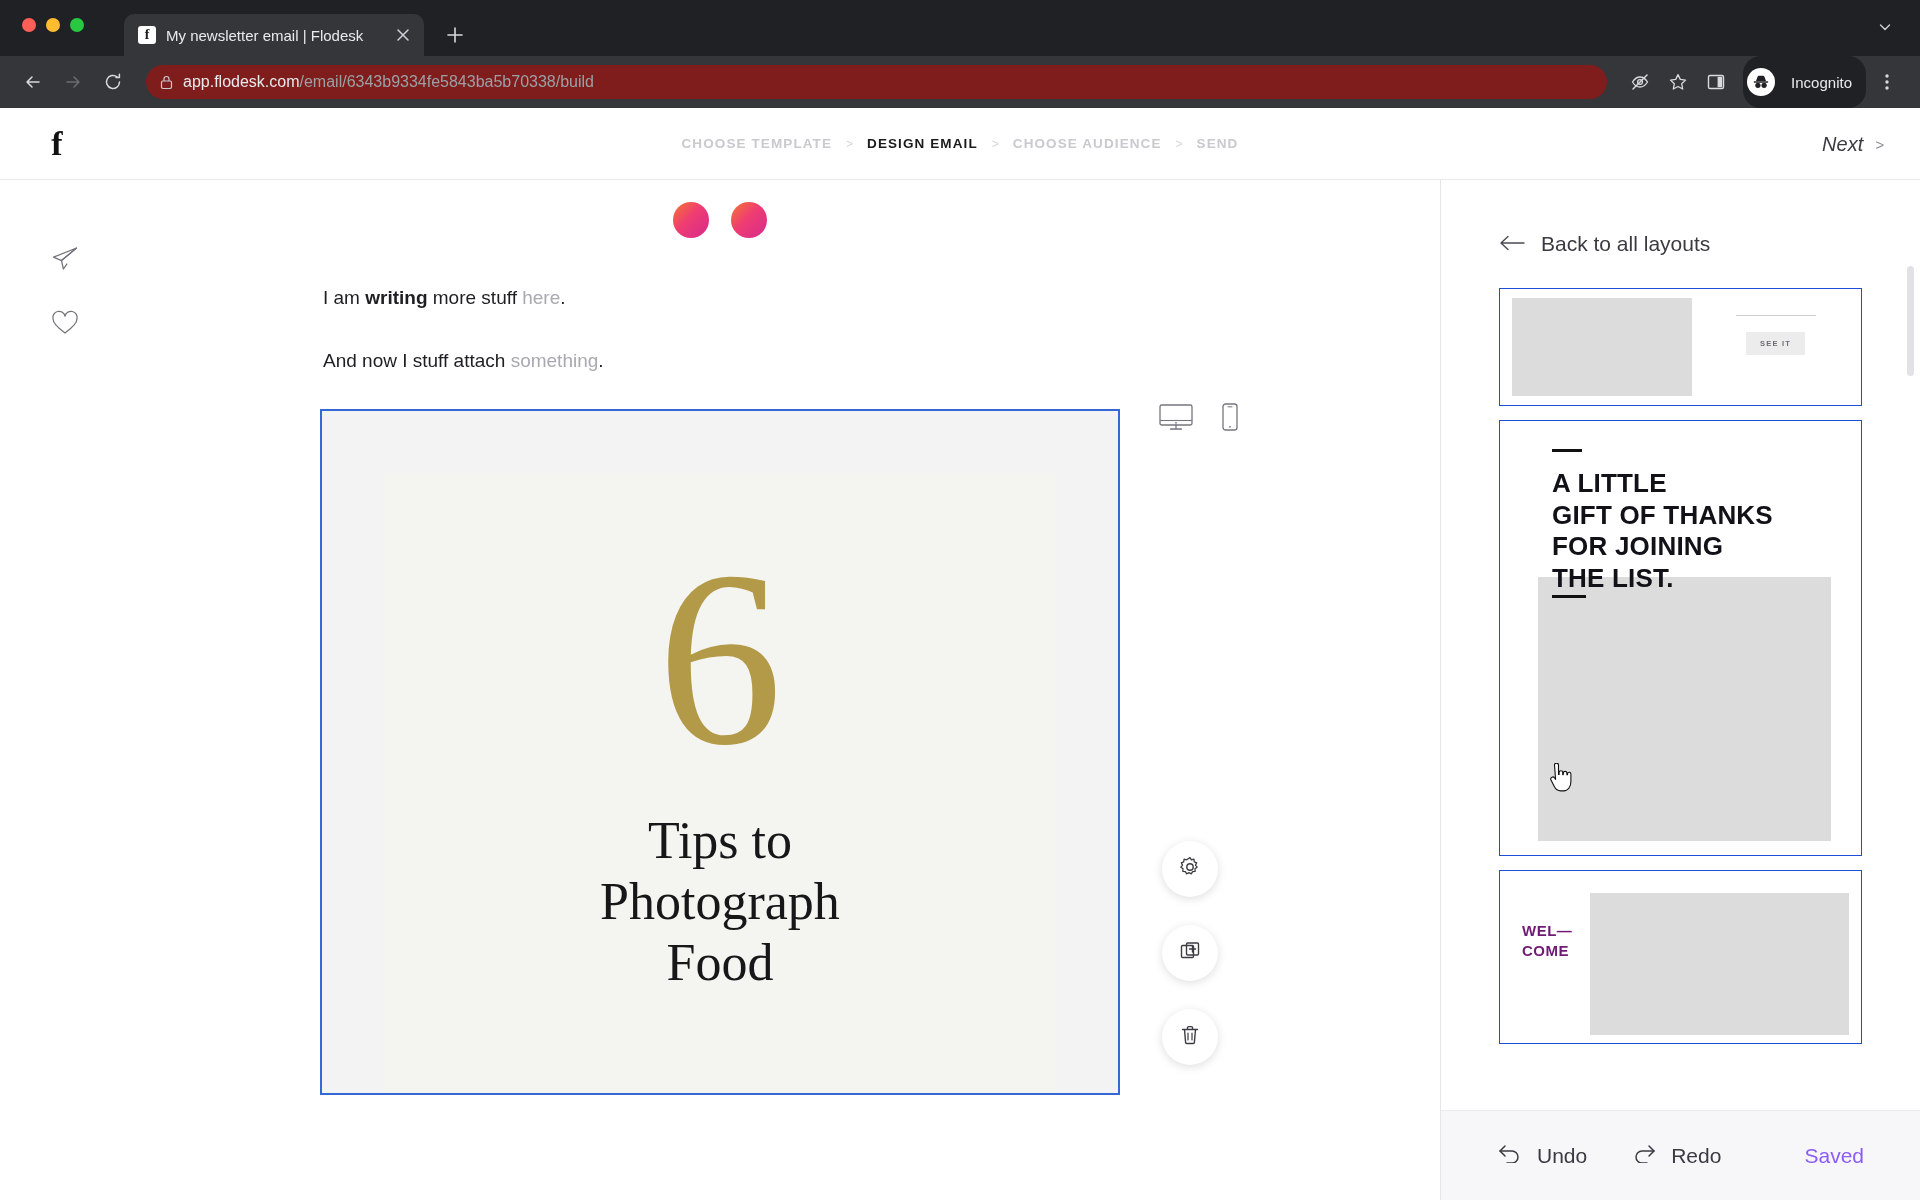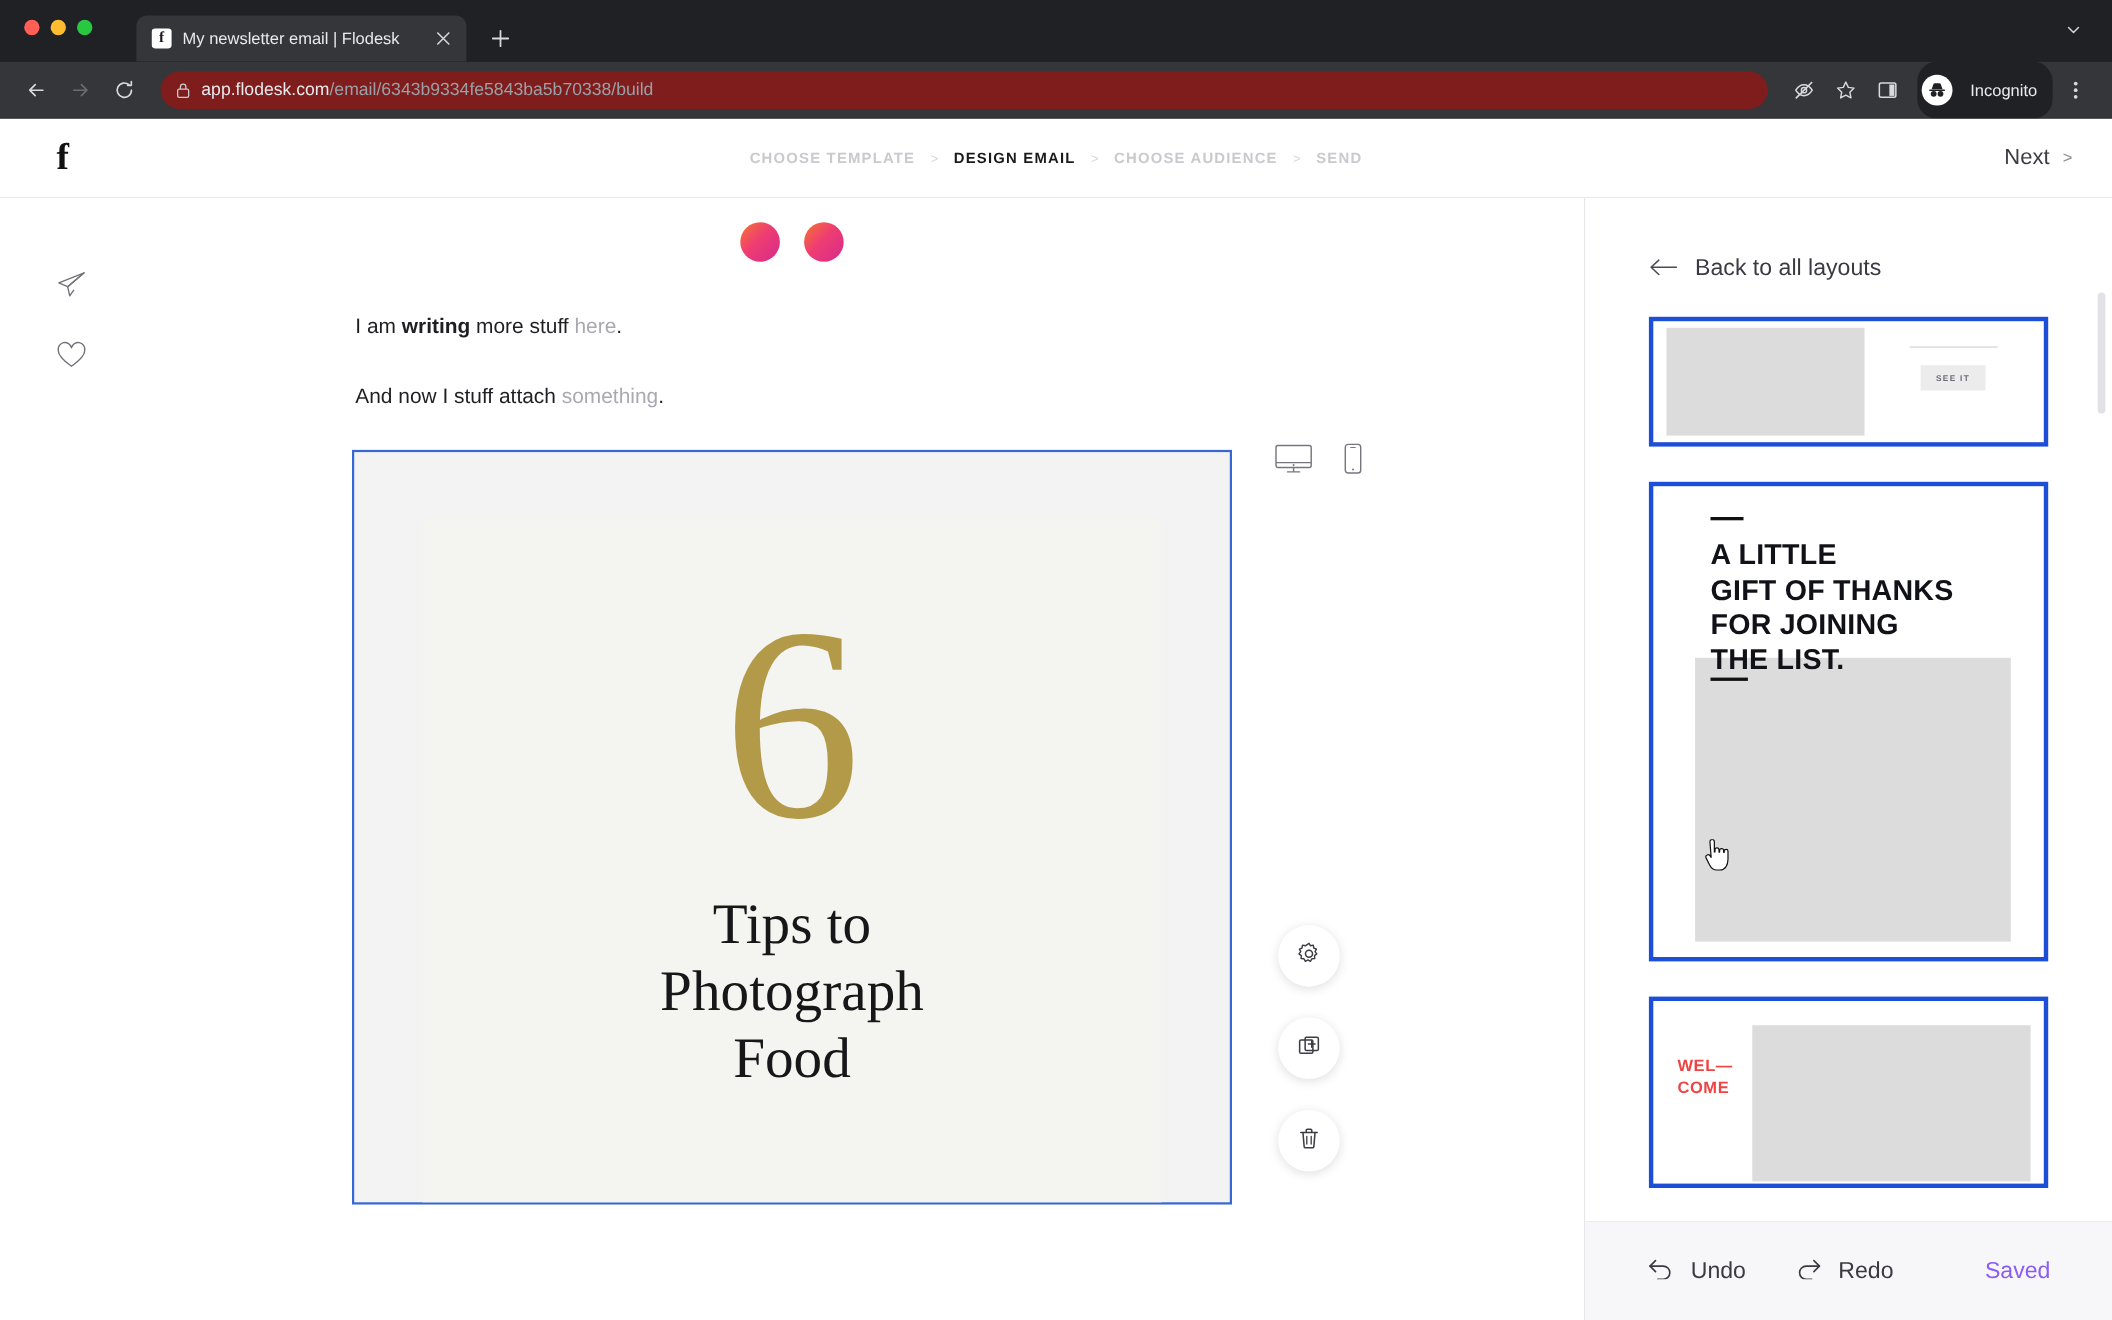--- a/index.html
+++ b/index.html
@@ -134,21 +134,21 @@
     font-size: 13.5px; letter-spacing: 1.1px;
     color: #c9c9ce; text-transform: uppercase;
     font-weight: 600;
   }
   .step.active { color: #1a1a1a; font-weight: 700; }
   .step-sep { color: #d5d5da; font-size: 12px; }
   .next-btn {
     position: absolute; right: 36px; top: 50%;
     transform: translateY(-50%);
     display: flex; align-items: center; gap: 12px;
-    font-size: 20px; color: #3b3b42;
+    font-size: 20px; color: #3b3b42; font-style: italic;
   }
   .next-btn .chev { font-size: 15px; color: #8a8a91; }
 
   
   .body-split { flex: 1; display: flex; min-height: 0; }
 
   .canvas-wrap {
     flex: 1; position: relative; overflow: hidden;
     background: #ffffff;
   }
@@ -262,22 +262,22 @@
     padding: 0 58px;
   }
   .back-row {
     display: flex; align-items: center; gap: 16px;
     padding: 52px 0 32px 0;
     color: #3a3a42; font-size: 21px;
   }
   .back-arrow { font-size: 22px; color: #4a4a52; line-height: 1; }
 
   .layout-card {
-    border: 4px solid #1d4ed8;
-    background: #fff; margin-bottom: 32px;
+    border: 1px solid #1d4ed8;
+    background: #fff; margin-bottom: 14px;
     position: relative; overflow: hidden;
   }
   .card-a { height: 118px; display: flex; align-items: center; padding: 10px 12px; gap: 10px; }
   .ph { background: #dcdcdc; }
   .card-a .ph-img { width: 180px; height: 98px; flex: none; }
   .card-a .right-col {
     flex: 1; display: flex; flex-direction: column;
     align-items: center; justify-content: center; gap: 16px;
     padding-bottom: 6px;
   }
@@ -298,21 +298,21 @@
     position: absolute; left: 38px; right: 30px;
     top: 156px; bottom: 14px; background: #dcdcdc;
   }
   .card-b-dash2 {
     position: absolute; left: 52px; top: 272px;
     width: 34px; height: 3px; background: #111; z-index: 2;
   }
 
   .card-c { height: 174px; display: flex; padding: 22px 12px 0 22px; gap: 18px; }
   .card-c-title {
-    font-size: 15px; font-weight: 700; color: #ef4444;
+    font-size: 15px; font-weight: 700; color: #701a75;
     line-height: 1.3; letter-spacing: 0.5px; padding-top: 28px;
     white-space: pre-line; flex: none;
   }
   .card-c-ph { flex: 1; height: 142px; background: #dcdcdc; }
 
   .panel-scrollbar {
     position: absolute; right: 6px; top: 86px;
     width: 7px; height: 110px; background: #e2e2e6; border-radius: 4px;
   }
 

